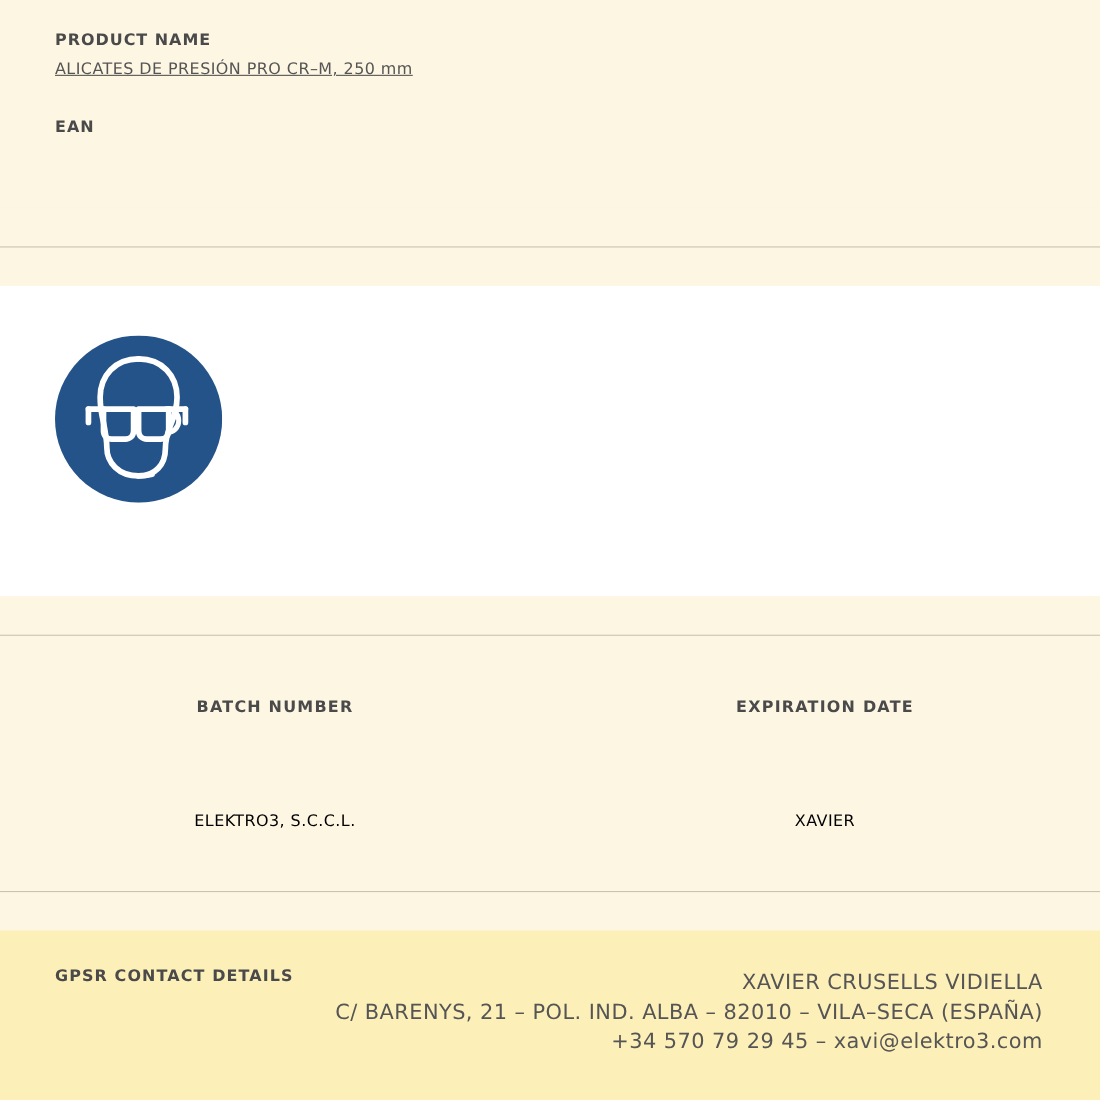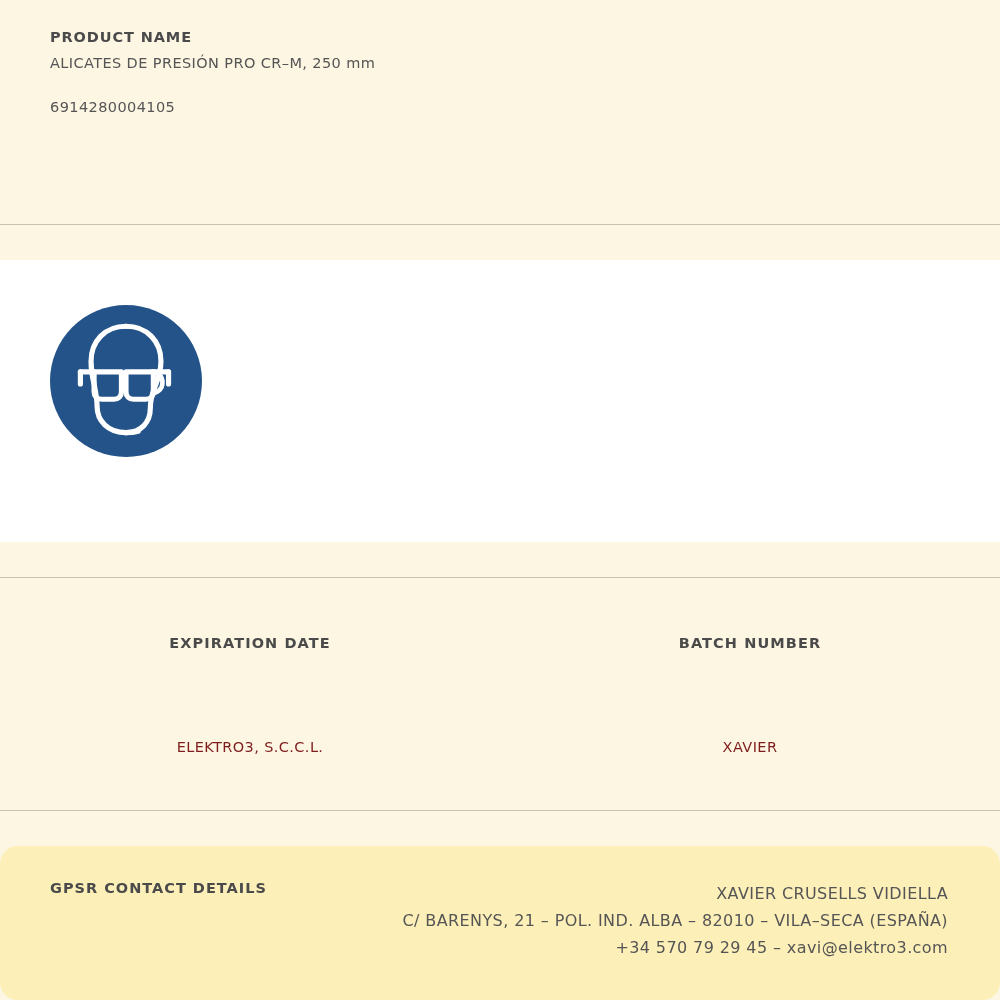--- a/index.html
+++ b/index.html
@@ -36,20 +36,21 @@
     letter-spacing: 0.9px;
     color: #4a4a4a;
     text-transform: uppercase;
     margin: 9px 0 10px 0;
   }
   .field-value {
     font-size: 14.5px;
     letter-spacing: 0.4px;
     color: #555;
     margin: 0;
+    text-decoration: underline;
   }
   .gap-block {
     height: 28px;
   }
 
   .hr {
     height: 1px;
     background: #c9c2ae;
     width: 100%;
   }
@@ -83,66 +84,65 @@
   .col-head {
     font-size: 14.5px;
     font-weight: bold;
     letter-spacing: 1.1px;
     color: #4a4a4a;
     text-transform: uppercase;
   }
   .col-val {
     font-size: 14.5px;
     letter-spacing: 0.4px;
-    color: #7f1d1d;
+    color: #000000;
     margin-top: 9px;
     min-height: 18px;
   }
   .mid-spacer {
     height: 52px;
   }
 
   
   .footer {
     background: #fdefb8;
     height: 154px;
     box-sizing: border-box;
     padding: 34px 52px 0 50px;
     display: flex;
     justify-content: space-between;
     align-items: flex-start;
-    border-radius: 18px;
   }
   .footer-label {
     font-size: 14.5px;
     font-weight: bold;
     letter-spacing: 1px;
     text-transform: uppercase;
     color: #4a4a4a;
     white-space: nowrap;
   }
   .footer-lines {
     text-align: right;
-    font-size: 16px;
+    font-size: 19px;
     letter-spacing: 0.4px;
     color: #555;
     line-height: 27px;
   }
   .footer-lines div { white-space: nowrap; }
 </style>
 </head>
 <body>
 
 <div class="page">
 
   <div class="top-block">
     <div class="field-label">PRODUCT NAME</div>
     <div class="field-value">ALICATES DE PRESIÓN PRO CR–M, 250 mm</div>
     <div class="gap-block"></div>
-    <div class="field-value">6914280004105</div>
+    <div class="field-label">EAN</div>
   </div>
 
   <div class="hr"></div>
 
   <div class="picto-area">
     <svg class="picto" viewBox="0 0 100 100" aria-hidden="true">
       <circle cx="50" cy="50" r="50" fill="#235389"></circle>
 
       <path d="M50 14
                c-14 0 -23 10 -23 23
@@ -167,25 +167,25 @@
       <line x1="68" y1="44" x2="78" y2="44" stroke="#ffffff" stroke-width="3.4" stroke-linecap="round"></line>
       <line x1="78" y1="44" x2="78" y2="52" stroke="#ffffff" stroke-width="3.4" stroke-linecap="round"></line>
     </svg>
   </div>
 
   <div class="hr"></div>
 
   <div class="mid-block">
     <div class="two-col">
       <div class="col">
+        <div class="col-head">BATCH NUMBER</div>
+        <div class="col-val"></div>
+      </div>
+      <div class="col">
         <div class="col-head">EXPIRATION DATE</div>
-        <div class="col-val"></div>
-      </div>
-      <div class="col">
-        <div class="col-head">BATCH NUMBER</div>
         <div class="col-val"></div>
       </div>
     </div>
 
     <div class="mid-spacer"></div>
 
     <div class="two-col">
       <div class="col">
         <div class="col-val">ELEKTRO3, S.C.C.L.</div>
       </div>

